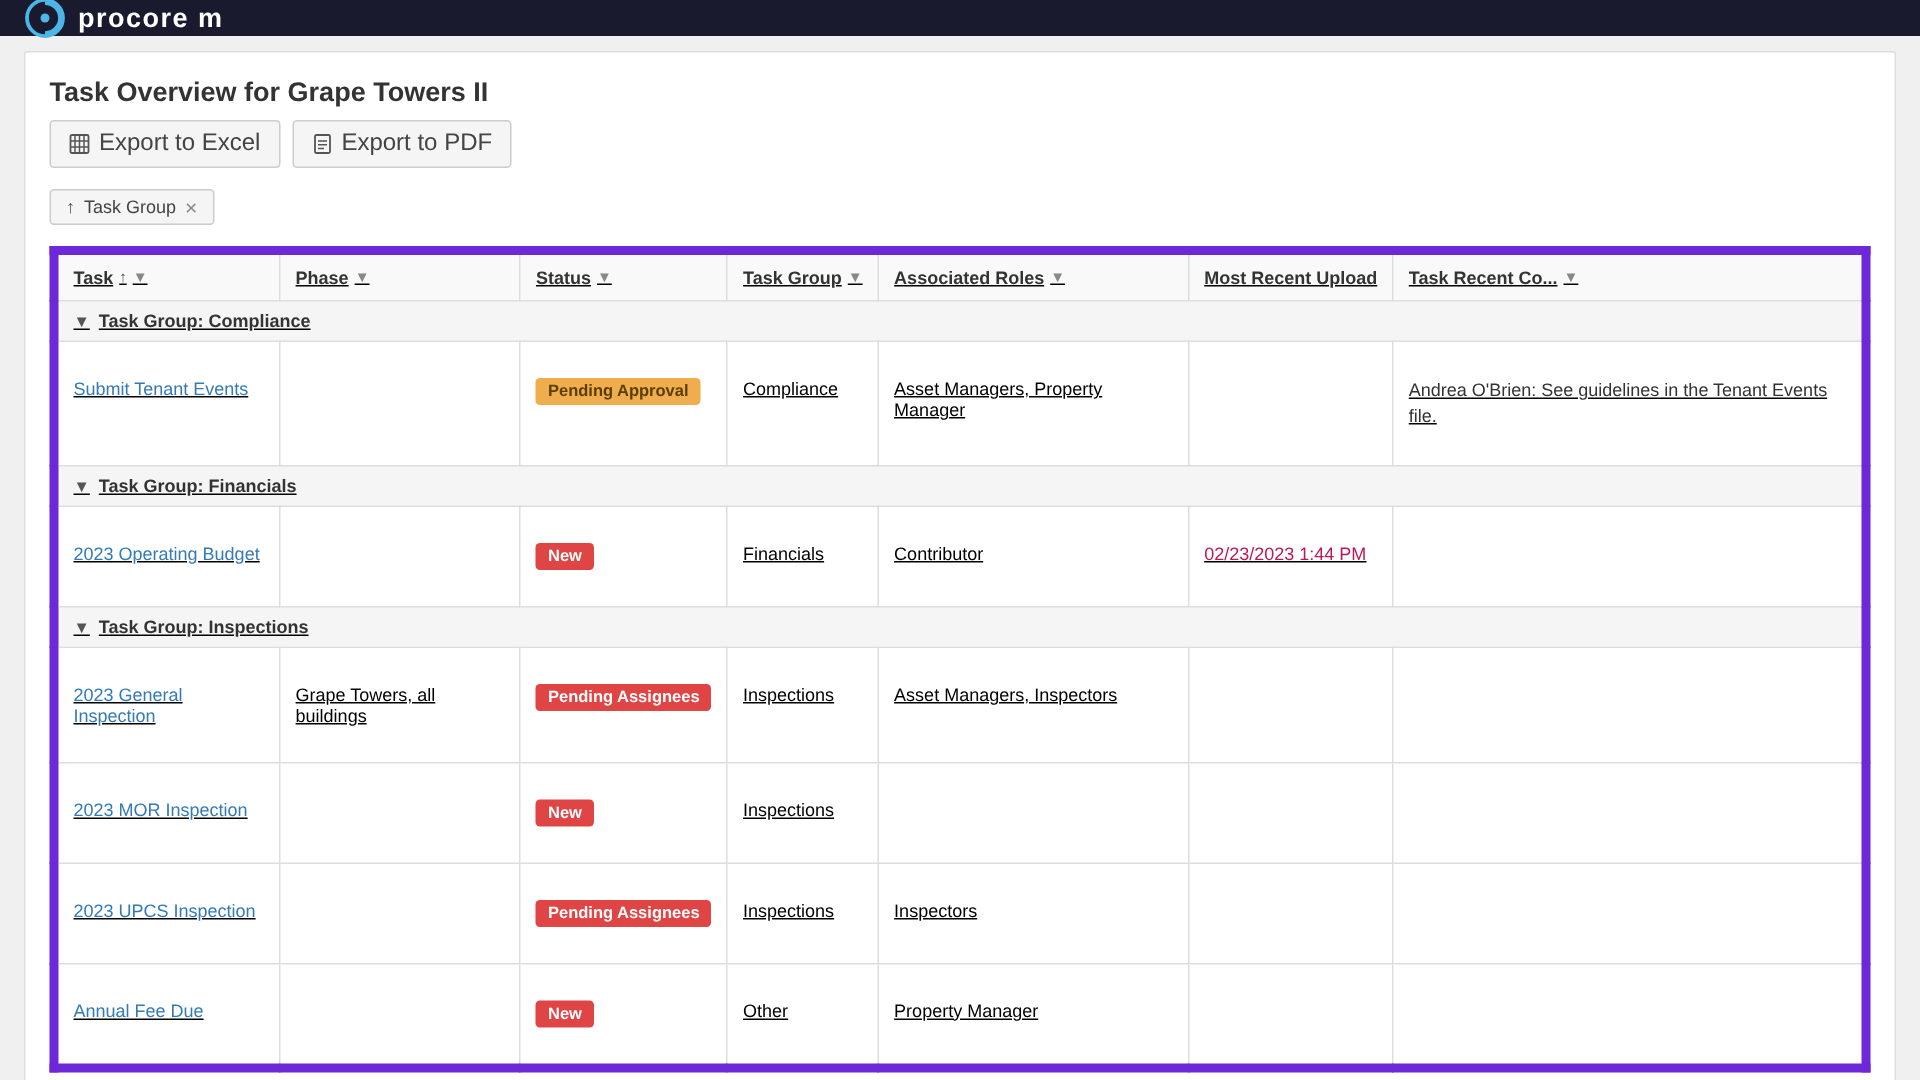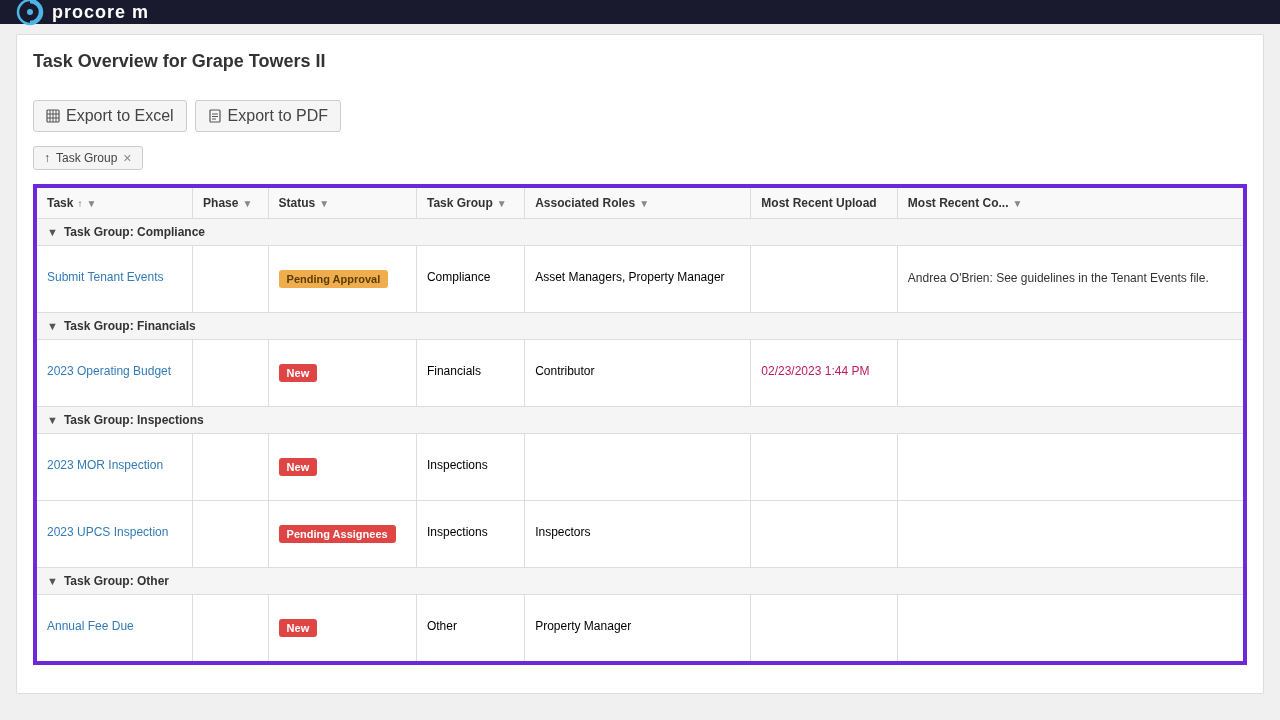--- a/index.html
+++ b/index.html
@@ -36,21 +36,21 @@
       border: 1px solid #ddd;
       border-radius: 2px;
       padding: 16px;
       min-height: 660px;
     }
 
     .page-title {
       font-size: 18px;
       font-weight: bold;
       color: #333;
-      margin-bottom: 28px;
+      margin-bottom: 8px;
     }
 
     
     .toolbar {
       display: flex;
       gap: 8px;
       margin-bottom: 14px;
     }
     .btn-export {
       display: flex;
@@ -87,21 +87,22 @@
       font-size: 14px;
       color: #888;
       cursor: pointer;
       line-height: 1;
     }
 
     
     .task-table {
       width: 100%;
       border-collapse: collapse;
-      border: 4px solid #6d28d9;
+      border: 6px solid #6d28d9;
+      text-decoration: underline;
     }
     .task-table th {
       background: #f9f9f9;
       border: 1px solid #ddd;
       padding: 8px 10px;
       text-align: left;
       font-size: 12px;
       font-weight: bold;
       color: #333;
       white-space: nowrap;
@@ -265,21 +266,21 @@
             <span class="filter-icon">▼</span>
           </div>
         </th>
         <th>
           <div class="th-inner">
             <span>Most Recent Upload</span>
           </div>
         </th>
         <th>
           <div class="th-inner">
-            <span>Most Recent Co...</span>
+            <span>Task Recent Co...</span>
             <span class="filter-icon">▼</span>
           </div>
         </th>
       </tr>
     </thead>
     <tbody id="table-body">
     <tr class="group-header">
           <td colspan="7"><span class="group-chevron">▼</span><span>Task Group: Compliance</span></td>
         </tr>
         <tr>
@@ -300,40 +301,46 @@
           <td><span class="badge badge-new">New</span></td>
           <td>Financials</td>
           <td>Contributor</td>
           <td><span class="upload-date">02/23/2023 1:44 PM</span></td>
           <td></td>
         </tr>
         <tr class="group-header">
           <td colspan="7"><span class="group-chevron">▼</span><span>Task Group: Inspections</span></td>
         </tr>
         <tr>
+          <td><a class="task-link">2023 General Inspection</a></td>
+          <td>Grape Towers, all buildings</td>
+          <td><span class="badge badge-pending-assignees">Pending Assignees</span></td>
+          <td>Inspections</td>
+          <td>Asset Managers, Inspectors</td>
+          <td></td>
+          <td></td>
+        </tr>
+        <tr>
           <td><a class="task-link">2023 MOR Inspection</a></td>
           <td></td>
           <td><span class="badge badge-new">New</span></td>
           <td>Inspections</td>
           <td></td>
           <td></td>
           <td></td>
         </tr>
         <tr>
           <td><a class="task-link">2023 UPCS Inspection</a></td>
           <td></td>
           <td><span class="badge badge-pending-assignees">Pending Assignees</span></td>
           <td>Inspections</td>
           <td>Inspectors</td>
           <td></td>
           <td></td>
         </tr>
-        <tr class="group-header">
-          <td colspan="7"><span class="group-chevron">▼</span><span>Task Group: Other</span></td>
-        </tr>
         <tr>
           <td><a class="task-link">Annual Fee Due</a></td>
           <td></td>
           <td><span class="badge badge-new">New</span></td>
           <td>Other</td>
           <td>Property Manager</td>
           <td></td>
           <td></td>
         </tr>
       </tbody>

